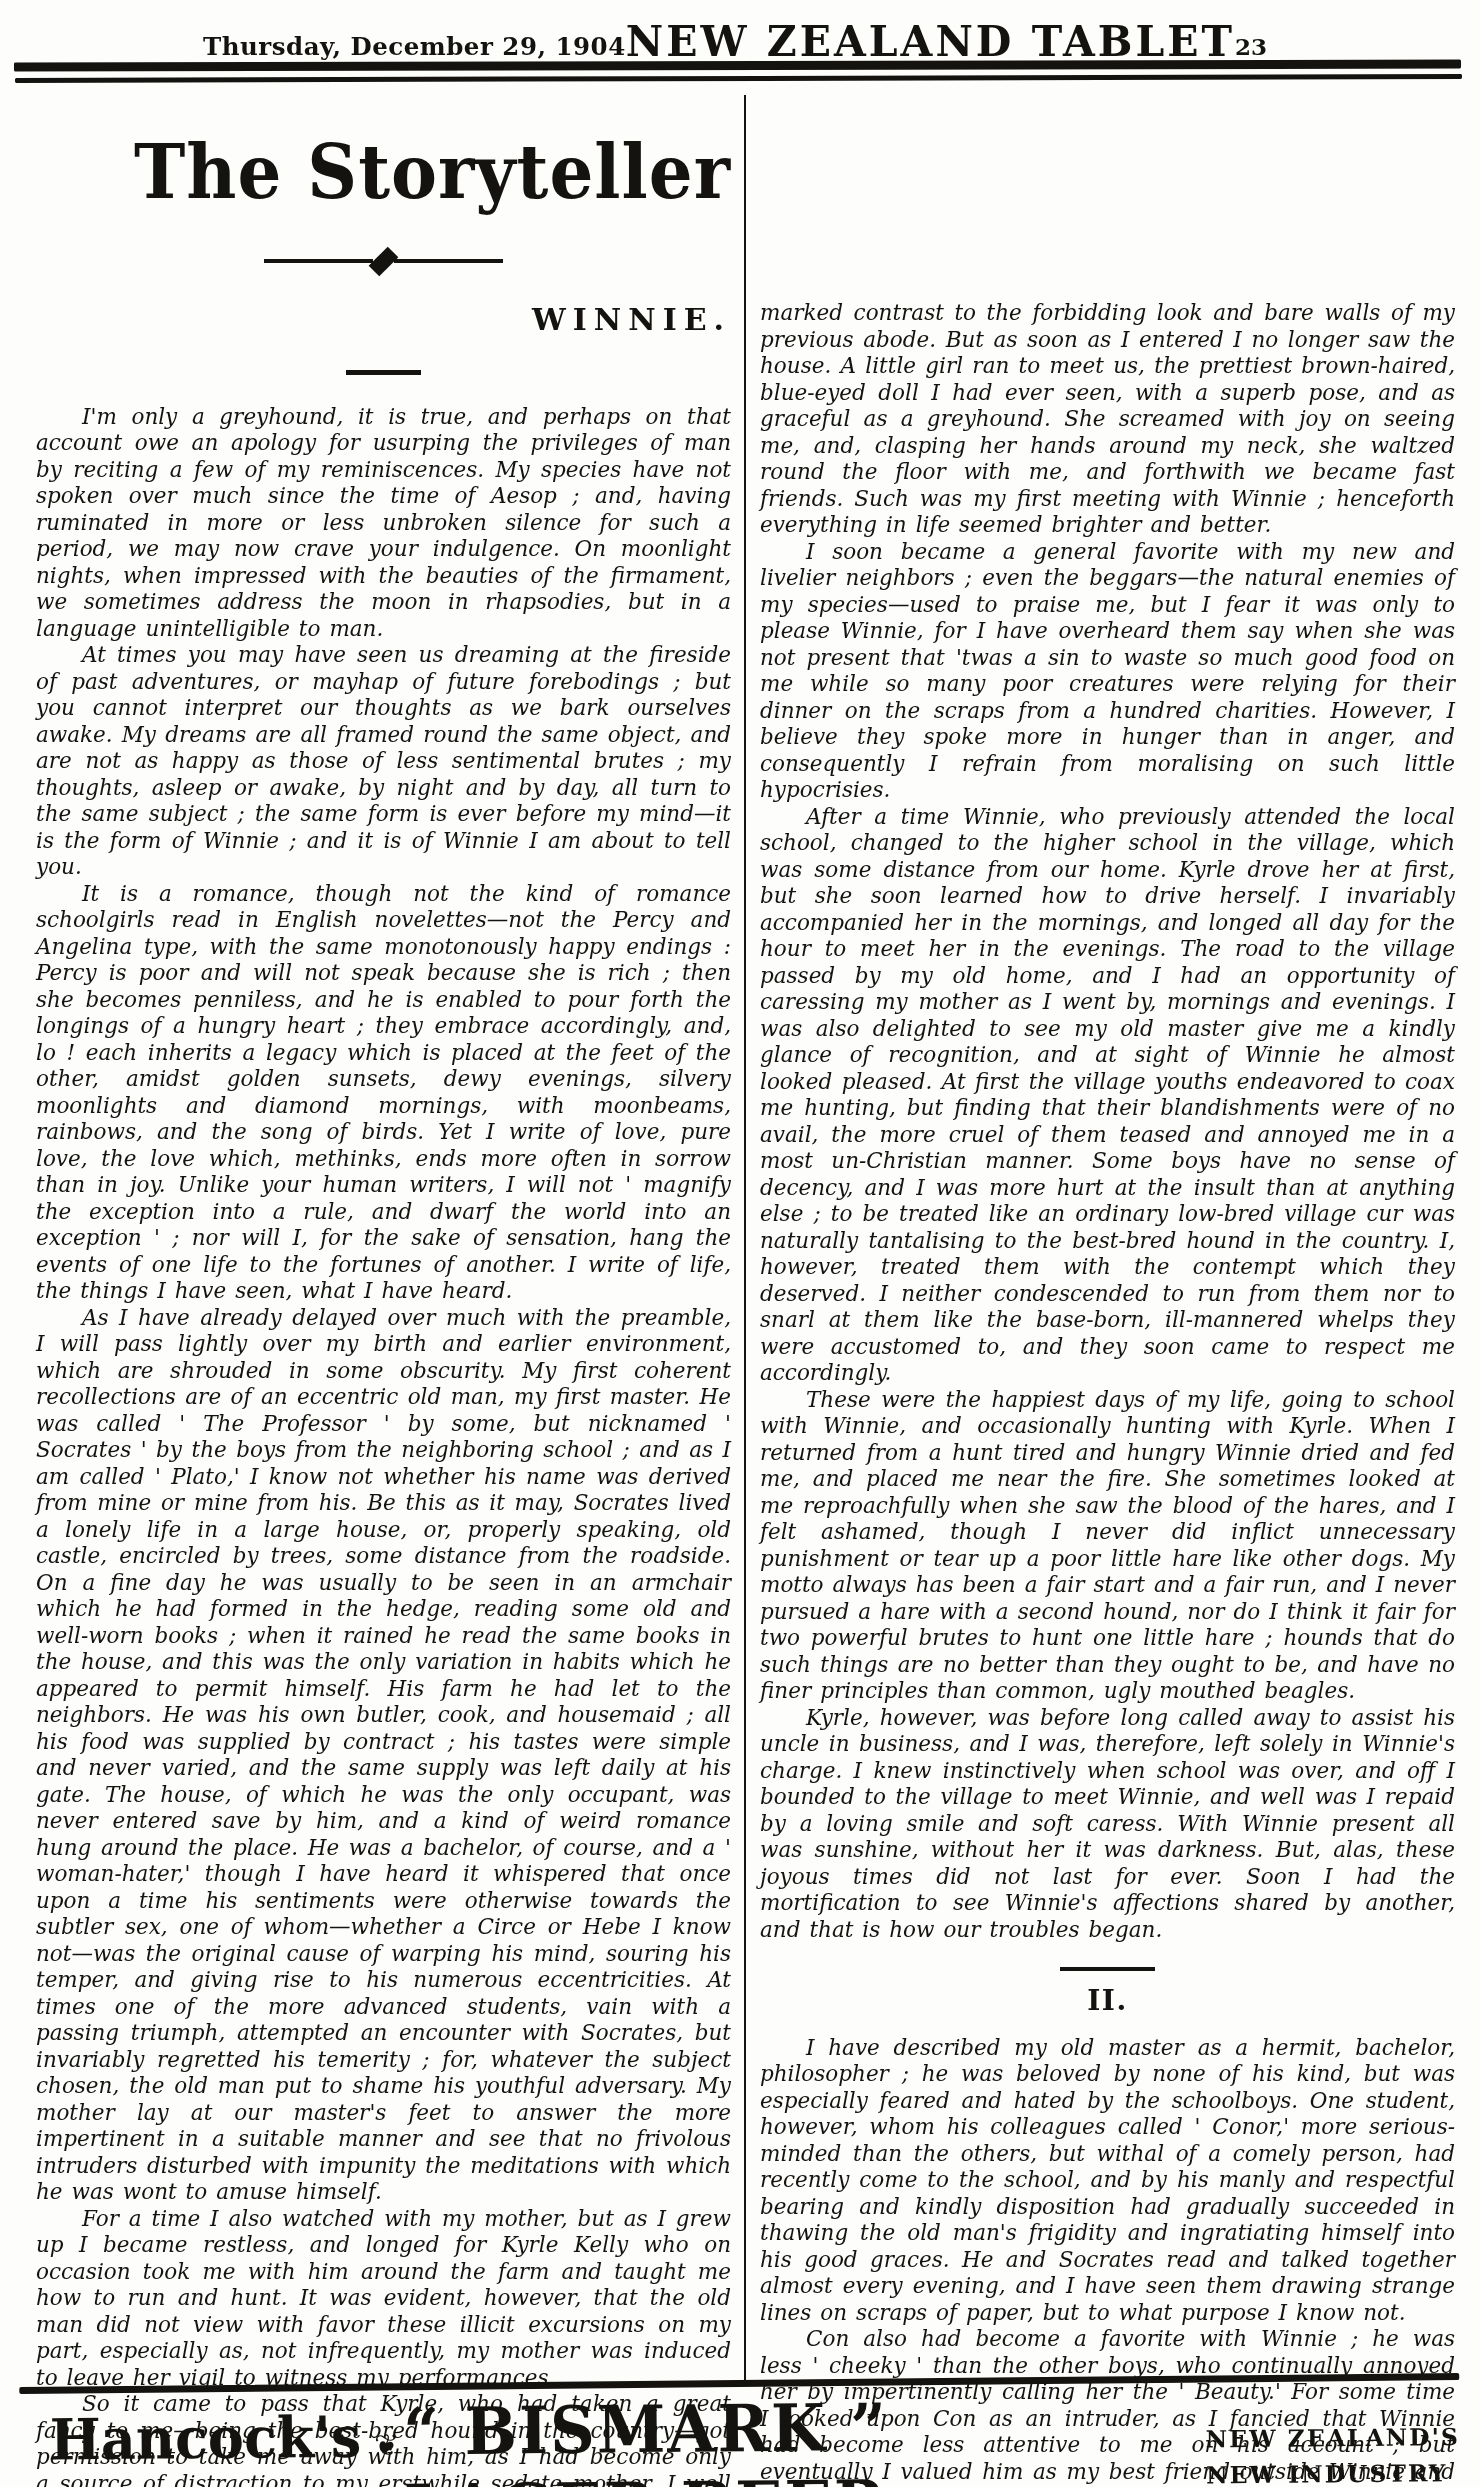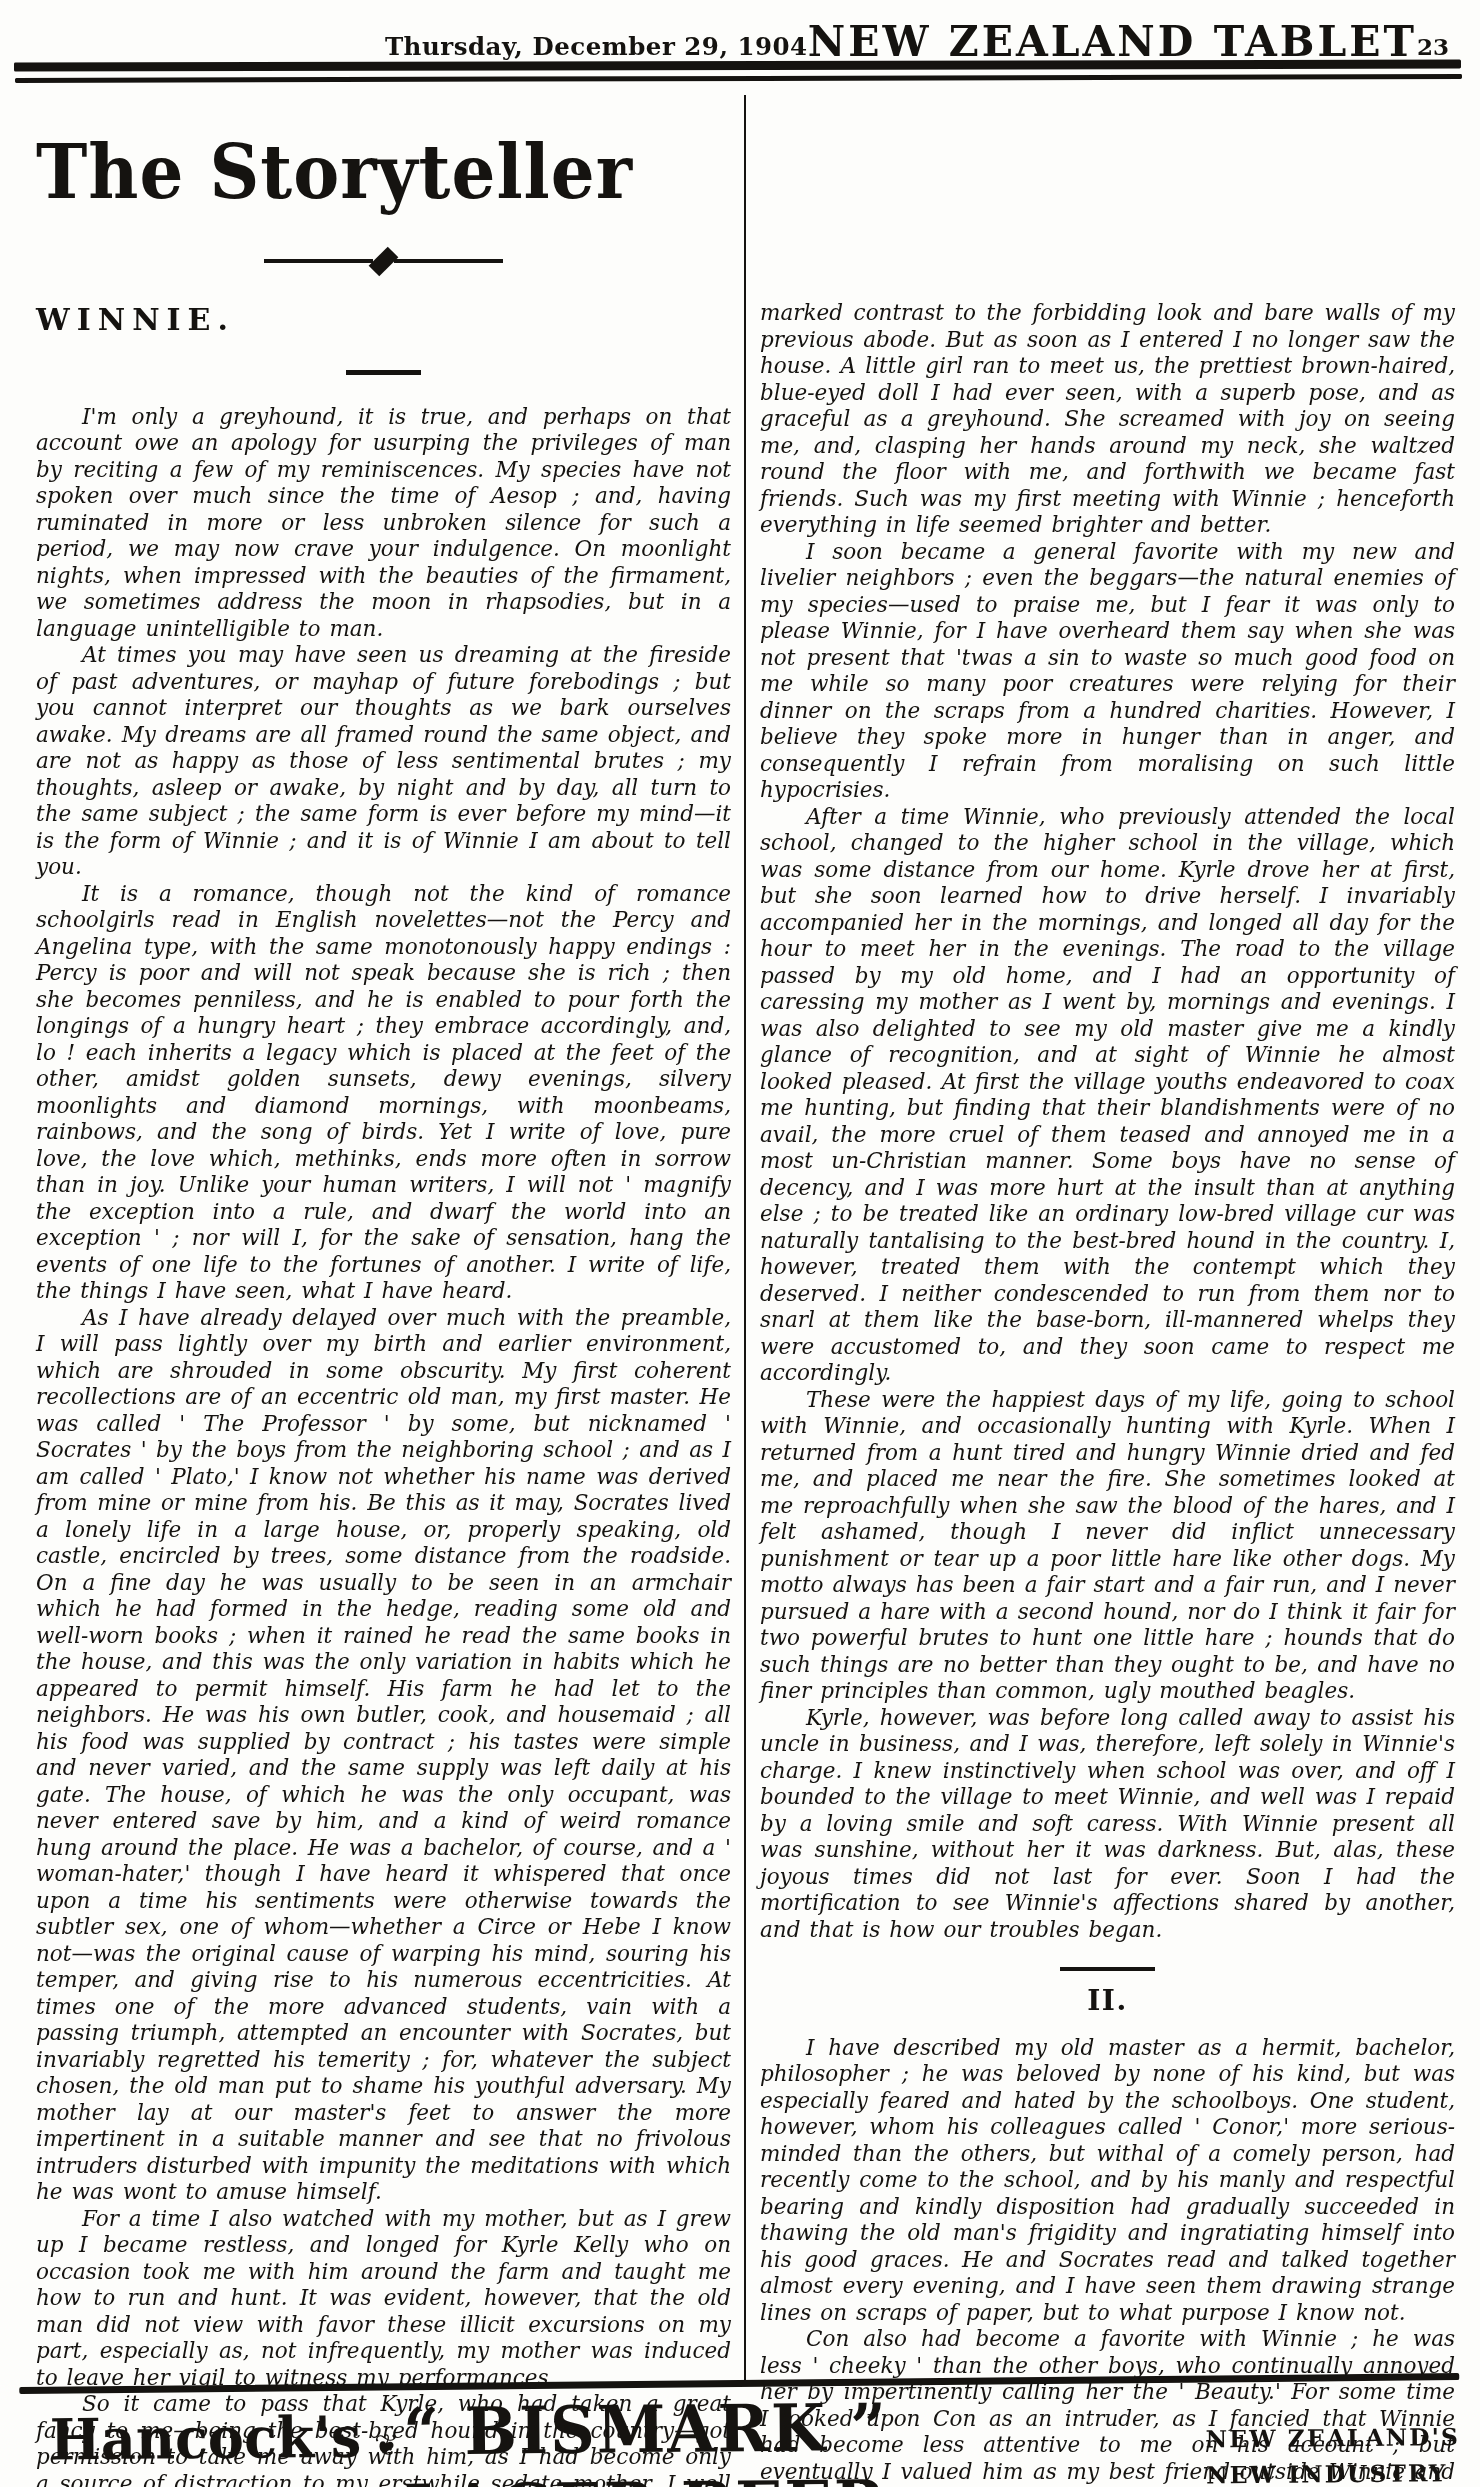--- a/index.html
+++ b/index.html
@@ -7,36 +7,36 @@
     width:1480px;height:2487px;
     background:#fdfdfb;
     color:#151310;
     font-family:"DejaVu Serif","Liberation Serif",serif;
     position:relative;
     overflow:hidden;
   }
   
   .header{
     position:absolute;top:17px;left:21px;right:31px;
-    display:flex;justify-content:flex-end;align-items:baseline;
+    display:flex;justify-content:center;align-items:baseline;
   }
   .header .date{font-size:24.5px;font-weight:bold;letter-spacing:0.5px;}
   .header .masthead{font-size:41px;font-weight:bold;letter-spacing:3px;transform:scaleY(1.05);}
   .header .pagenum{font-size:23px;font-weight:bold;}
   .rule1{position:absolute;top:61px;left:14px;right:19px;height:8.5px;background:#151310;border-radius:1.5px;transform:rotate(-0.12deg);}
   .rule2{position:absolute;top:76px;left:15px;right:18px;height:4.5px;background:#151310;border-radius:1.5px;transform:rotate(-0.15deg);}
   
   .columns{
     position:absolute;top:86px;left:36px;right:25px;bottom:105px;
     display:flex;
   }
   .col{width:695px;}
   .col-divider{width:2px;background:#151310;margin:9px 14px 0 13px;}
   
-  .title-block{text-align:left;}
+  .title-block{text-align:right;}
   .article-title{
     font-size:69px;font-weight:bold;letter-spacing:1px;
     margin-top:45px;transform:scaleY(1.08);
   }
   .ornament-divider{
     display:flex;align-items:center;justify-content:center;
     margin-top:39px;height:20px;
   }
   .ornament-divider .bar{width:109px;height:3.5px;background:#151310;}
   .ornament-divider .diamond{

